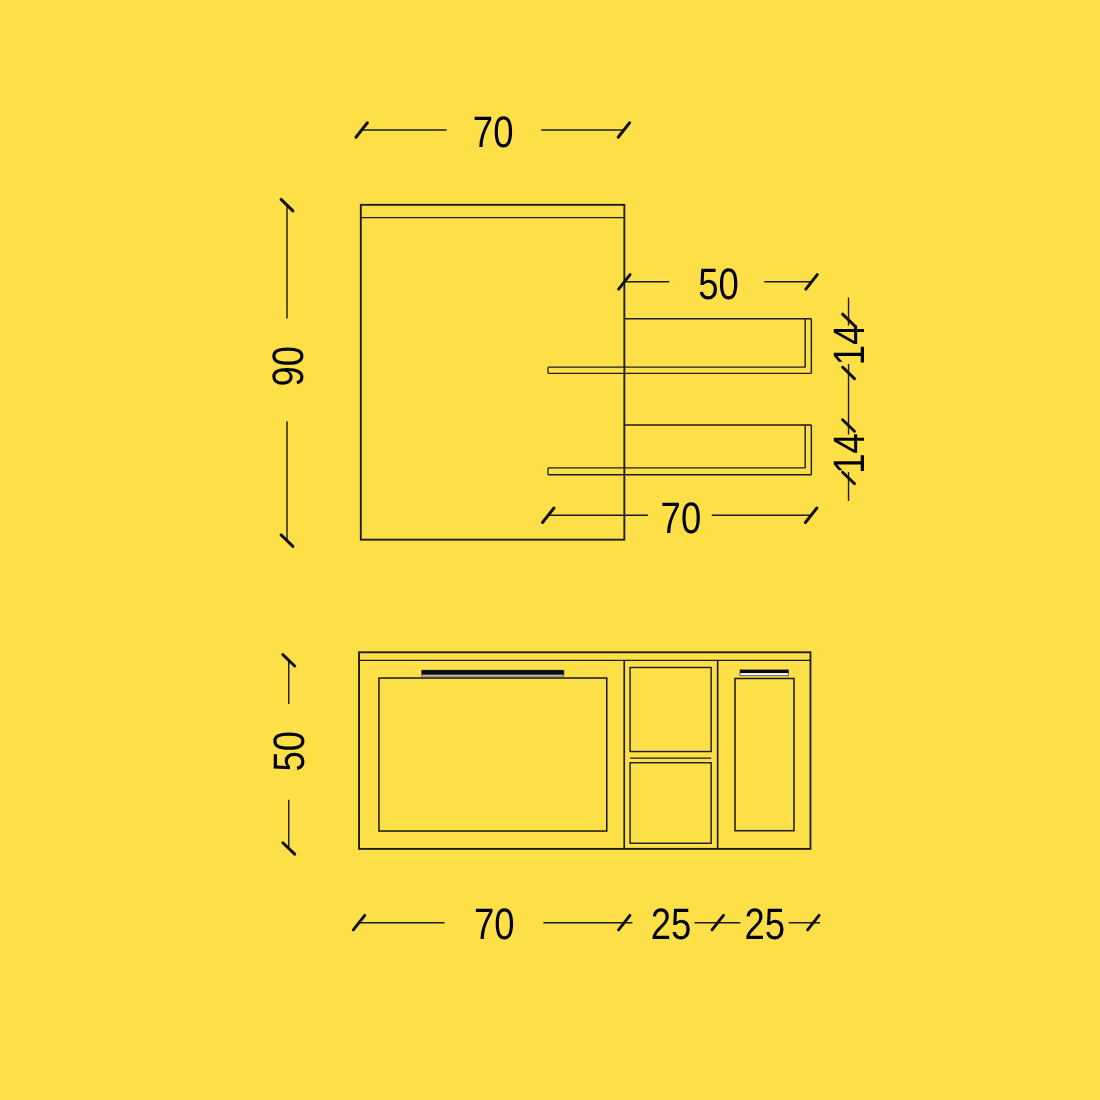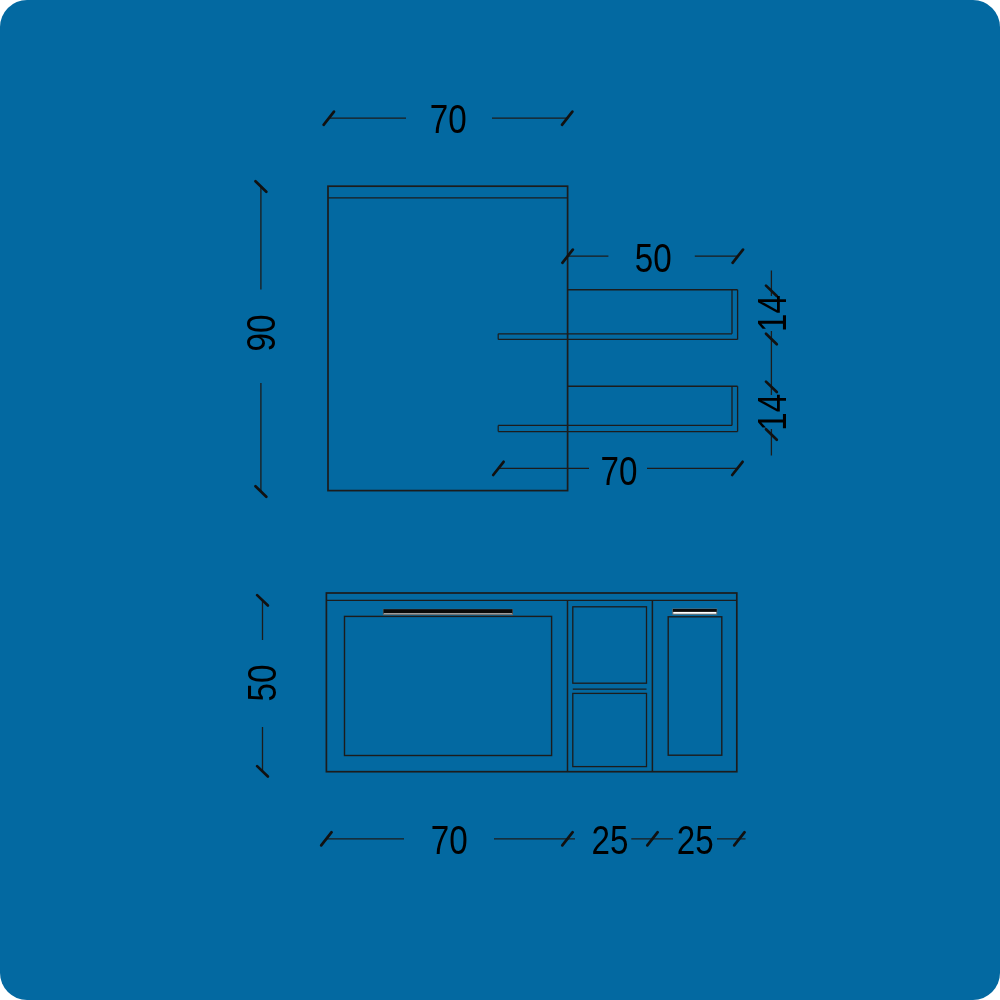--- a/index.html
+++ b/index.html
@@ -1,16 +1,16 @@
 <!DOCTYPE html>
 <html><head>
 <meta charset="utf-8">
 <style>
   html,body{margin:0;padding:0;background:#ffffff;}
-  .wrap{width:1000px;height:1000px;position:relative;background:#0369a1;border-radius:27px;}
+  .wrap{width:1000px;height:1000px;position:relative;background:#fde047;}
   text{font-family:"Liberation Sans",sans-serif;font-size:40px;fill:#000;}
 </style>
 </head>
 <body>
 <div class="wrap">
 <svg width="1000" height="1000" viewBox="0 0 1000 1000">
 
   <g stroke="#1c1c1c" fill="none">
     <rect x="328" y="186.2" width="239.6" height="304.4" stroke-width="1.7"></rect>
     <path d="M328 197.8 H567.6" stroke-width="1.2"></path>

